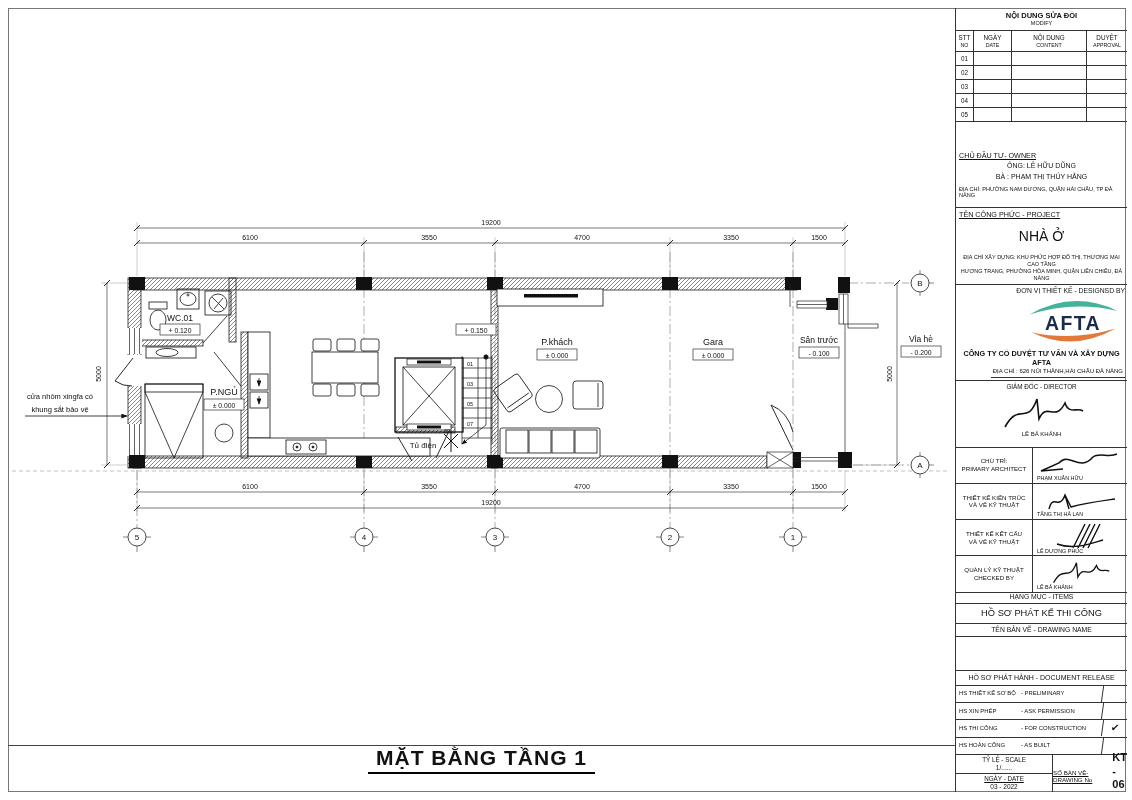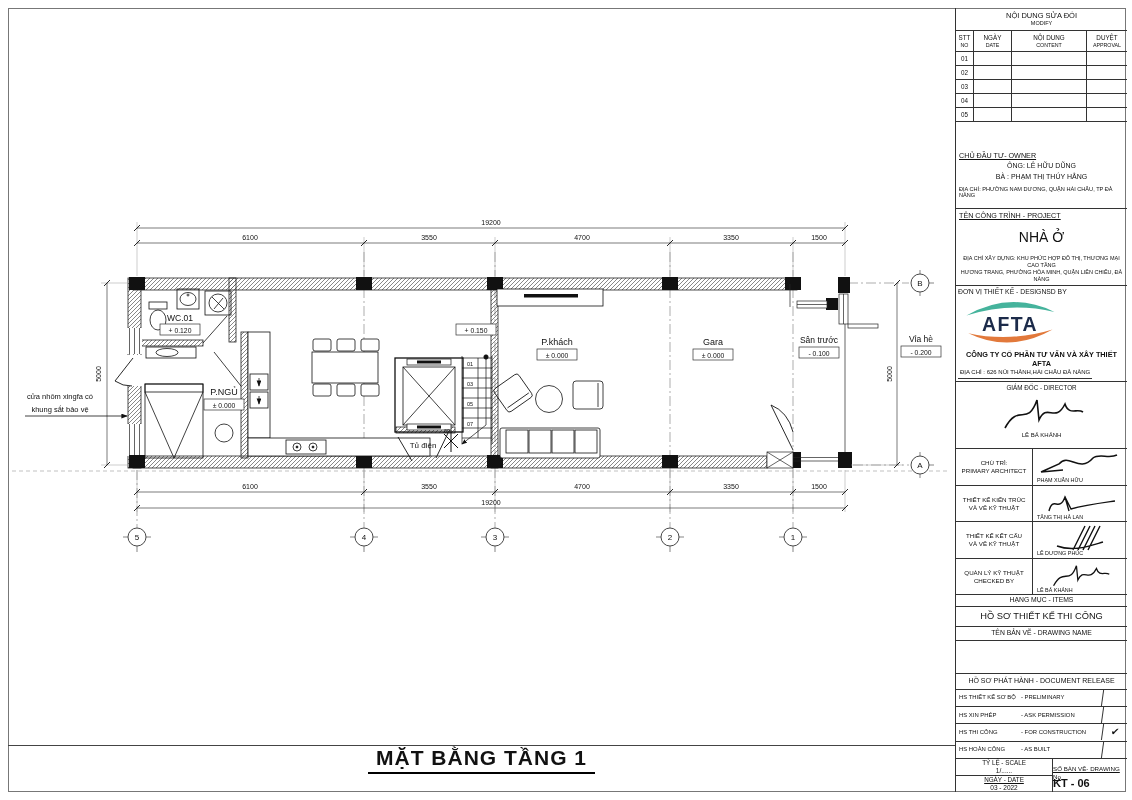--- a/index.html
+++ b/index.html
@@ -15,21 +15,21 @@
         border-bottom:2px solid #000;padding:0 8px 2px 8px;}
   
   .tb{position:absolute;left:955px;top:8px;width:172px;height:784px;
       border-left:1px solid #333;box-sizing:border-box;display:flex;flex-direction:column;
       font-size:7px;line-height:1.25;}
   .tb .sec{border-bottom:1px solid #333;box-sizing:border-box;}
   .c{text-align:center;}
   .u{text-decoration:underline;}
   
   .rev-title{height:22px;display:flex;flex-direction:column;align-items:center;justify-content:center;border-bottom:1px solid #333;}
-  .rev-title .t1{font-size:7.5px;font-weight:normal;}
+  .rev-title .t1{font-size:7.5px;font-weight:bold;}
   .rev-title .t2{font-size:5.5px;}
   .rev-row{display:flex;border-bottom:1px solid #333;}
   .rev-row:last-child{border-bottom:none;}
   .rev-cell{border-right:1px solid #333;box-sizing:border-box;display:flex;flex-direction:column;align-items:center;justify-content:center;}
   .rev-cell:last-child{border-right:none;}
   .rc1{width:18px;}.rc2{width:38px;}.rc3{flex:1;}.rc4{width:40px;}
   .rev-head{height:20px;}
   .rev-head .l1{font-size:6.3px;}
   .rev-head .l2{font-size:5.3px;}
   .rev-body-row{height:13px;}
@@ -37,21 +37,21 @@
   
   .sec-owner{height:62px;padding:2px 3px;margin-top:27px;}
   .sec-owner .head{font-size:7.2px;}
   .sec-owner .l{font-size:7px;margin-top:2px;}
   .sec-owner .addr{font-size:5.6px;margin-top:4px;}
   .sec-project{height:80px;padding:2px 3px;display:flex;flex-direction:column;}
   .sec-project .head{font-size:7.2px;}
   .sec-project .pname{flex:1;display:flex;align-items:center;justify-content:center;font-size:14px;}
   .sec-project .addr{font-size:5.5px;text-align:center;}
   
-  .sec-designer{height:98px;padding:2px 2px;display:flex;flex-direction:column;align-items:flex-start;}
+  .sec-designer{height:98px;padding:2px 2px;display:flex;flex-direction:column;align-items:flex-end;}
   .sec-designer .head{font-size:6.8px;margin-bottom:2px;}
   .sec-designer .company{font-size:7.3px;font-weight:bold;text-align:center;margin-top:2px;}
   .sec-designer .addr{font-size:6px;text-align:center;margin-top:1px;border-bottom:1px solid #333;padding:0 2px 1px 2px;}
   .sec-director{height:70px;display:flex;flex-direction:column;align-items:center;padding-top:2px;}
   .sec-director .role{font-size:6.3px;}
   .sec-director .name{font-size:6px;margin-top:-2px;}
   
   .sig-row{height:38px;display:flex;}
   .sig-left{width:76px;border-right:1px solid #333;display:flex;flex-direction:column;
             align-items:center;justify-content:center;font-size:6.2px;text-align:center;}
@@ -70,21 +70,21 @@
   .rel-en{flex:1;display:flex;align-items:center;font-size:5.9px;}
   .rel-chk{width:24px;border-left:1px solid #333;display:flex;align-items:center;justify-content:center;
            font-size:10px;transform:skewX(-8deg);}
   
   .tb-footer{flex:1;display:flex;}
   .tbf-left{width:96px;border-right:1px solid #333;display:flex;flex-direction:column;}
   .tbf-cell{flex:1;display:flex;flex-direction:column;align-items:center;justify-content:center;}
   .tbf-cell.first{border-bottom:1px solid #333;}
   .tbf-cell .lab{font-size:6.3px;}
   .tbf-cell .val{font-size:6.5px;}
-  .tbf-right{flex:1;display:flex;flex-direction:column;}
+  .tbf-right{flex:1;display:flex;flex-direction:row;align-items:center;}
   .tbf-right .lab{font-size:6.2px;margin-top:6px;}
   .tbf-right .val{font-size:11px;font-weight:bold;flex:1;display:flex;align-items:center;margin-top:-4px;}
 </style>
 </head>
 <body>
 
 <div class="page">
   <div class="sheet-border"></div>
 
   <svg class="plan-svg" width="955" height="745" viewBox="0 0 955 745">
@@ -486,34 +486,34 @@
     </div>
 
     <div class="sec sec-owner">
       <div class="head u">CHỦ ĐẦU TƯ- OWNER</div>
       <div class="l c">ÔNG: LÊ HỮU DŨNG</div>
       <div class="l c">BÀ : PHẠM THỊ THÚY HẰNG</div>
       <div class="addr">ĐỊA CHỈ: PHƯỜNG NAM DƯƠNG, QUẬN HẢI CHÂU, TP ĐÀ NẴNG</div>
     </div>
 
     <div class="sec sec-project">
-      <div class="head u">TÊN CÔNG TRÌNH - PROJECT</div>
+      <div class="head u">TÊN CÔNG PHỨC - PROJECT</div>
       <div class="pname">NHÀ Ở</div>
       <div class="addr">ĐỊA CHỈ XÂY DỰNG: KHU PHỨC HỢP ĐÔ THỊ, THƯƠNG MẠI CAO TẦNG</div>
       <div class="addr">HƯƠNG TRANG, PHƯỜNG HÒA MINH, QUẬN LIÊN CHIỂU, ĐÀ NẴNG</div>
     </div>
 
     <div class="sec sec-designer">
       <div class="head c">ĐƠN VỊ THIẾT KẾ - DESIGNSD BY</div>
       <svg width="104" height="50" viewBox="0 0 110 54">
         <path d="M8,19 Q55,-8 103,15 Q55,4 8,19 Z" fill="#45B39C"></path>
         <path d="M10,38 Q55,60 101,34 Q55,48 10,38 Z" fill="#E2793B"></path>
         <text x="55" y="36" text-anchor="middle" font-size="21" font-weight="bold" fill="#1c2b4a" letter-spacing="1.5">AFTA</text>
       </svg>
-      <div class="company">CÔNG TY CỔ PHẦN TƯ VẤN VÀ XÂY THIẾT AFTA</div>
+      <div class="company">CÔNG TY CỔ DUYỆT TƯ VẤN VÀ XÂY DỰNG AFTA</div>
       <div class="addr">ĐỊA CHỈ : 626 NÚI THÀNH,HẢI CHÂU ĐÀ NẴNG</div>
     </div>
 
     <div class="sec sec-director">
       <div class="role">GIÁM ĐỐC - DIRECTOR</div>
       <svg width="90" height="42" viewBox="0 0 90 42">
         <path d="M8,36 C22,10 30,36 40,8 L42,28 C50,10 58,32 68,12 C72,24 80,16 86,20" stroke="#111" stroke-width="1.6" fill="none"></path>
       </svg>
       <div class="name">LÊ BÁ KHÁNH</div>
     </div>
@@ -561,21 +561,21 @@
       </div>
       <div class="sig-right">
         <svg width="82" height="30" viewBox="0 0 90 42">
           <path d="M8,36 C22,10 30,36 40,8 L42,28 C50,10 58,32 68,12 C72,24 80,16 86,20" stroke="#111" stroke-width="1.8" fill="none"></path>
         </svg>
         <div class="name">LÊ BÁ KHÁNH</div>
       </div>
     </div>
 
     <div class="sec row-head">HẠNG MỤC - ITEMS</div>
-    <div class="sec items-val">HỒ SƠ THIẾT KẾ THI CÔNG</div>
+    <div class="sec items-val">HỒ SƠ PHÁT KẾ THI CÔNG</div>
 
     <div class="sec dn-head">TÊN BẢN VẼ - DRAWING NAME</div>
     <div class="sec dn-val"></div>
 
     <div class="sec rel-head">HỒ SƠ PHÁT HÀNH - DOCUMENT RELEASE</div>
     <div class="rel-row">
       <div class="rel-vn">HS THIẾT KẾ SƠ BỘ</div>
       <div class="rel-en">- PRELIMINARY</div>
       <div class="rel-chk"></div>
     </div>

